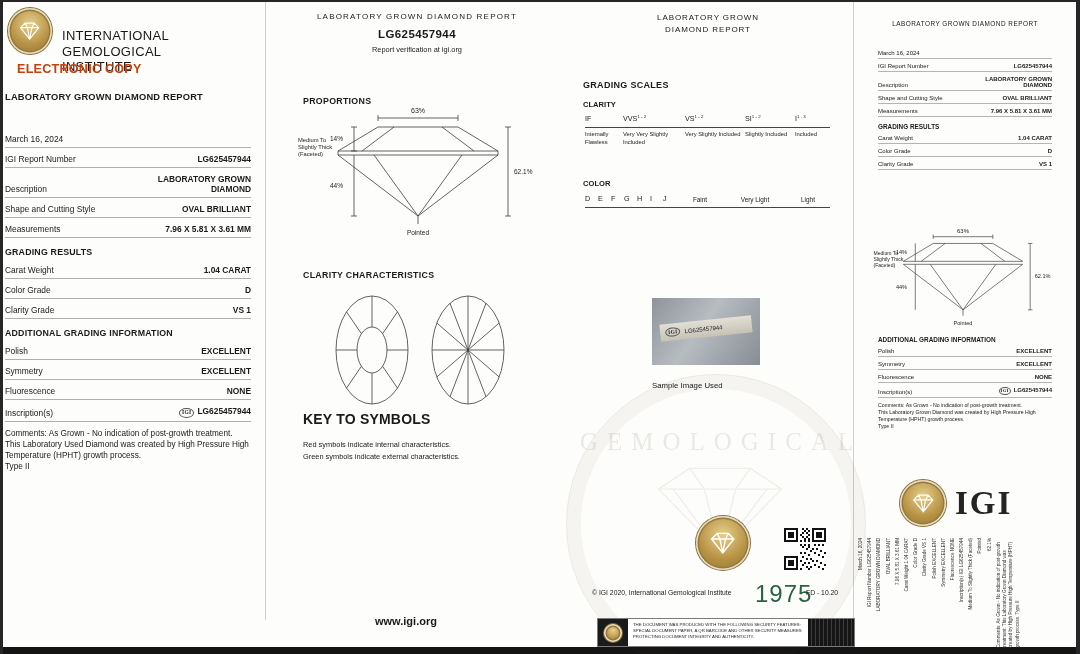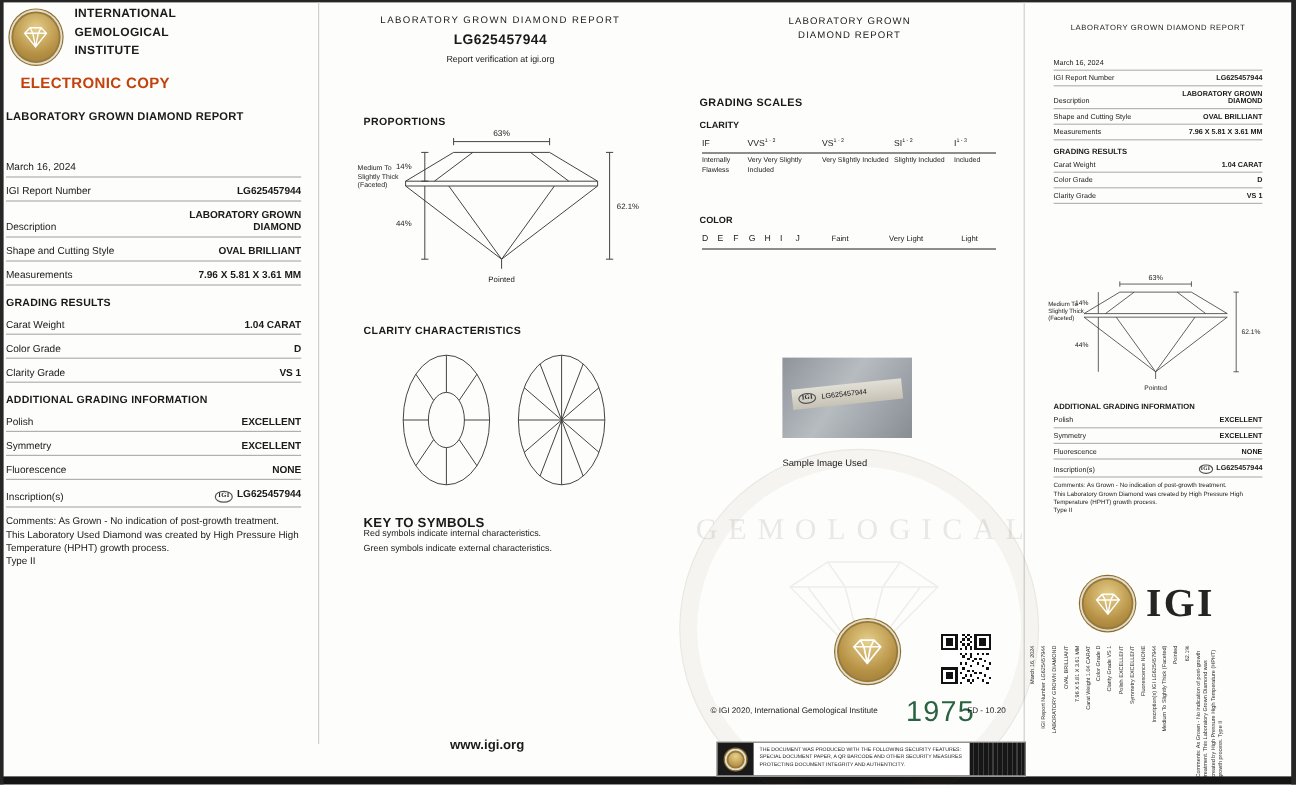--- a/index.html
+++ b/index.html
@@ -18,21 +18,21 @@
 
   
   .seal{width:100%;height:100%;border-radius:50%;
         background:radial-gradient(circle at 50% 35%,#e6d08c 0%,#b79245 55%,#8c7031 100%);
         box-shadow:inset 0 0 0 1.5px rgba(255,255,255,.75), inset 0 0 0 3px #97793a, 0 0 0 1px #8c7031;
         display:flex;align-items:center;justify-content:center}
   .seal svg{width:62%;height:auto}
 
   
   .p1-logo{left:8px;top:8px;width:44px;height:46px}
-  .p1-inst{left:62px;top:4px;font-size:10px;font-weight:bold;line-height:15.5px;letter-spacing:.3px}
+  .p1-inst{left:62px;top:28px;font-size:13px;font-weight:normal;line-height:15.5px;letter-spacing:.3px}
   .p1-ecopy{left:17px;top:62px;font-size:12.5px;font-weight:bold;letter-spacing:.3px;color:#c2410c}
   .p1-title{left:5px;top:92px;font-size:9.3px;font-weight:bold;letter-spacing:.2px}
   .p1-body{left:5px;top:128px;width:246px}
   .frow{display:flex;justify-content:space-between;align-items:flex-end;border-bottom:1px solid #b0b0b0;
         padding:6px 0 3px;font-size:8.4px}
   .frow .val{font-weight:bold;text-align:right;max-width:120px}
   .sect{font-weight:bold;font-size:8.8px;margin-top:9px;padding-bottom:2px;letter-spacing:.2px}
   .comments{margin-top:6px;font-size:8.2px;line-height:1.35;white-space:pre-line}
   .insc-val{display:flex;align-items:baseline;gap:3px;font-weight:bold}
   .mini-igi{font-family:"Liberation Serif",serif;font-size:5.5px;font-weight:bold;letter-spacing:.3px;
@@ -40,21 +40,21 @@
 
   
   .p2-head{left:283px;top:12px;width:268px;text-align:center}
   .p2-title{font-size:8px;letter-spacing:1.2px}
   .p2-number{margin-top:7px;font-size:11.5px;font-weight:bold;letter-spacing:.4px}
   .p2-verif{margin-top:5px;font-size:7.4px}
   .h-prop{left:303px;top:96px;font-size:8.8px;font-weight:bold;letter-spacing:.3px}
   .prop-svg{left:296px;top:104px;width:252px;height:136px}
   .h-cc{left:303px;top:270px;font-size:8.8px;font-weight:bold;letter-spacing:.3px}
   .cc-svg{left:320px;top:290px;width:200px;height:120px}
-  .h-kts{left:303px;top:430px;font-size:11px;font-weight:bold;letter-spacing:.2px}
+  .h-kts{left:303px;top:411px;font-size:14px;font-weight:bold;letter-spacing:.2px}
   .kts{left:303px;top:439px;font-size:7.4px;line-height:1.6}
   .website{left:375px;top:615px;width:150px;text-align:left;font-size:11px;font-weight:bold}
 
   
   .p3-head{left:640px;top:12px;width:136px;text-align:center;font-size:8px;letter-spacing:.9px;line-height:1.55}
   .h-gs{left:583px;top:80px;font-size:9px;font-weight:bold;letter-spacing:.3px}
   .h-cl{left:583px;top:100px;font-size:7.6px;font-weight:bold}
   .cs{left:585px;top:114px;width:245px}
   .cs-row{display:flex}
   .cw0{width:38px}.cw1{width:62px}.cw2{width:60px}.cw3{width:50px}.cw4{width:35px}

